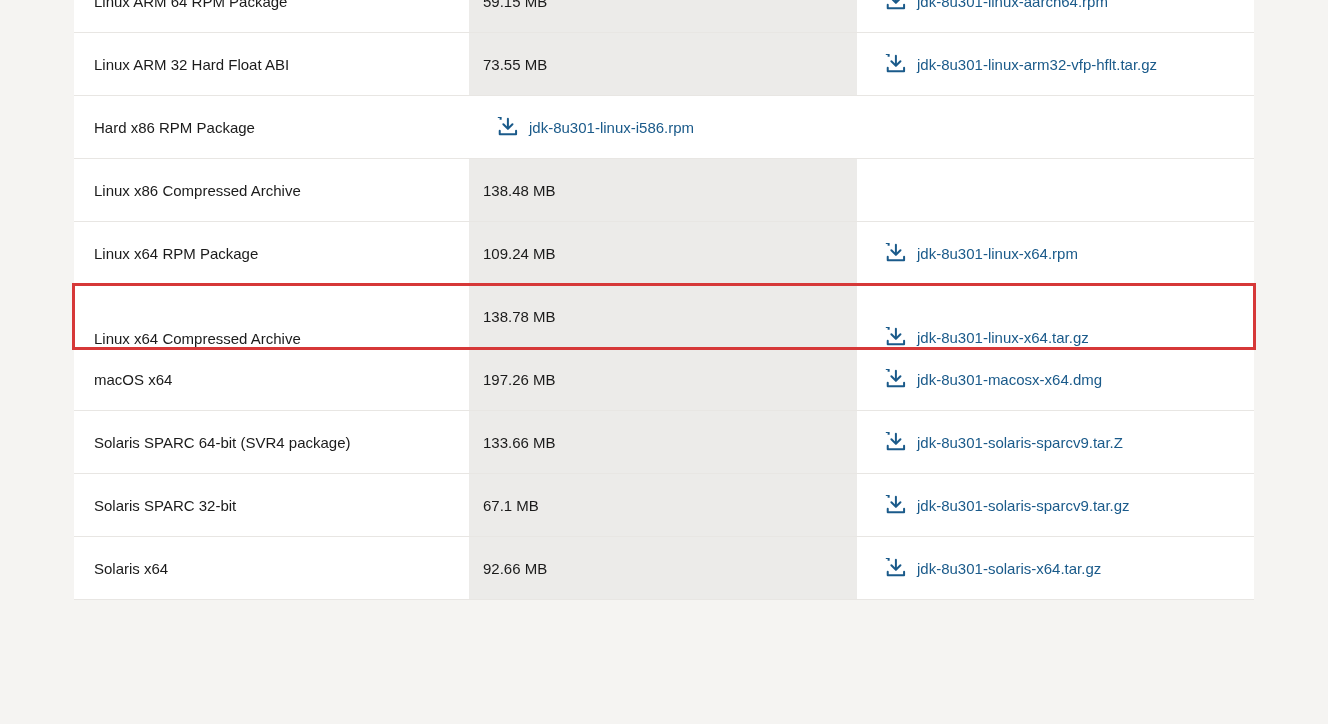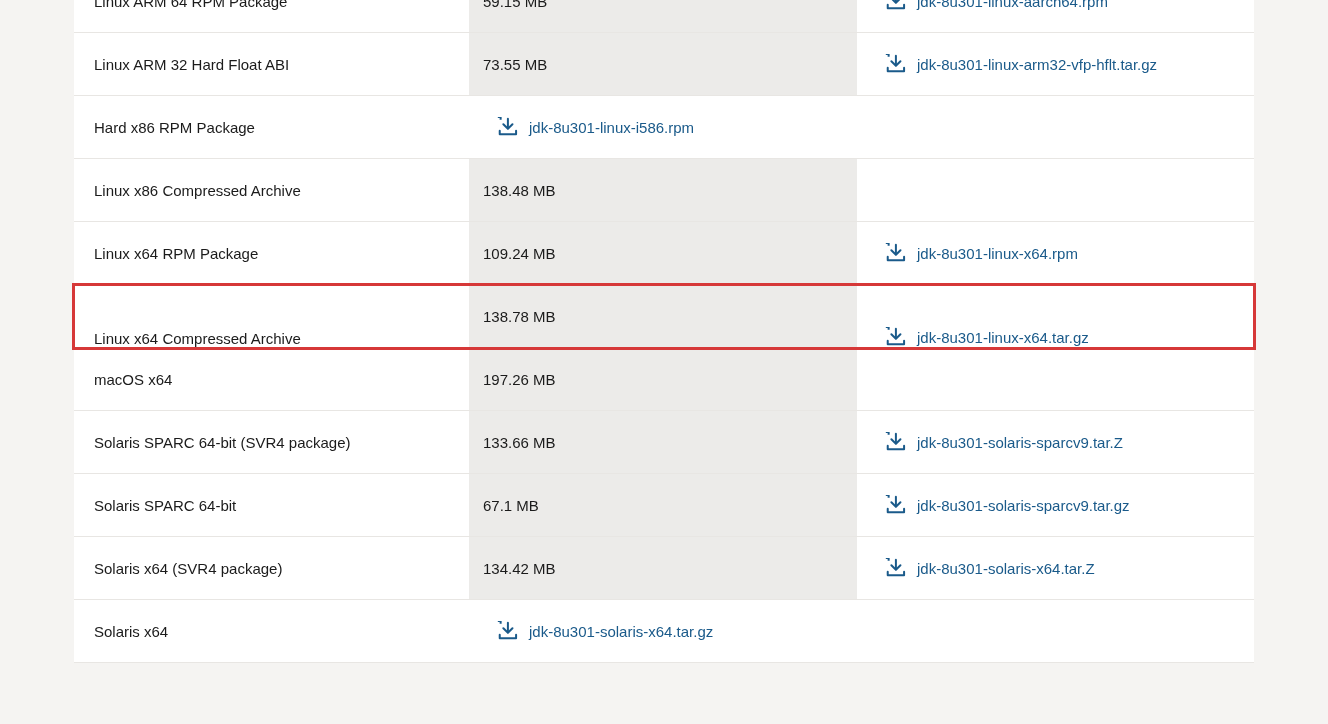--- a/index.html
+++ b/index.html
@@ -151,68 +151,65 @@
       <path d="M7 8 L12 13 L17 8" stroke-linecap="round" stroke-linejoin="round"></path>
       <path d="M3 15 L3 19 L21 19 L21 15" stroke-linecap="round" stroke-linejoin="round"></path>
     </svg>
   </span>
       <a href="#" class="download-link">jdk-8u301-linux-x64.tar.gz</a>
     </div>
   </div>
       <div class="row">
     <div class="col-name">macOS x64</div>
     <div class="col-size">197.26 MB</div>
+    <div class="col-download">
+      <span class="download-icon">
+    <svg viewBox="0 0 24 22" fill="none" stroke="currentColor" stroke-width="2.2">
+      <path d="M4 2 L4 0 L2 0" stroke-linecap="square"></path>
+      <path d="M12 2 L12 12" stroke-linecap="round"></path>
+      <path d="M7 8 L12 13 L17 8" stroke-linecap="round" stroke-linejoin="round"></path>
+      <path d="M3 15 L3 19 L21 19 L21 15" stroke-linecap="round" stroke-linejoin="round"></path>
+    </svg>
+  </span>
+      <a href="#" class="download-link">jdk-8u301-macosx-x64.dmg</a>
+    </div>
   </div>
       <div class="row">
     <div class="col-name">Solaris SPARC 64-bit (SVR4 package)</div>
     <div class="col-size">133.66 MB</div>
     <div class="col-download">
       <span class="download-icon">
     <svg viewBox="0 0 24 22" fill="none" stroke="currentColor" stroke-width="2.2">
       <path d="M4 2 L4 0 L2 0" stroke-linecap="square"></path>
       <path d="M12 2 L12 12" stroke-linecap="round"></path>
       <path d="M7 8 L12 13 L17 8" stroke-linecap="round" stroke-linejoin="round"></path>
       <path d="M3 15 L3 19 L21 19 L21 15" stroke-linecap="round" stroke-linejoin="round"></path>
     </svg>
   </span>
       <a href="#" class="download-link">jdk-8u301-solaris-sparcv9.tar.Z</a>
     </div>
   </div>
       <div class="row">
-    <div class="col-name">Solaris SPARC 64-bit</div>
+    <div class="col-name">Solaris SPARC 32-bit</div>
     <div class="col-size">67.1 MB</div>
     <div class="col-download">
       <span class="download-icon">
     <svg viewBox="0 0 24 22" fill="none" stroke="currentColor" stroke-width="2.2">
       <path d="M4 2 L4 0 L2 0" stroke-linecap="square"></path>
       <path d="M12 2 L12 12" stroke-linecap="round"></path>
       <path d="M7 8 L12 13 L17 8" stroke-linecap="round" stroke-linejoin="round"></path>
       <path d="M3 15 L3 19 L21 19 L21 15" stroke-linecap="round" stroke-linejoin="round"></path>
     </svg>
   </span>
       <a href="#" class="download-link">jdk-8u301-solaris-sparcv9.tar.gz</a>
     </div>
   </div>
       <div class="row">
-    <div class="col-name">Solaris x64 (SVR4 package)</div>
-    <div class="col-size">134.42 MB</div>
-    <div class="col-download">
-      <span class="download-icon">
-    <svg viewBox="0 0 24 22" fill="none" stroke="currentColor" stroke-width="2.2">
-      <path d="M4 2 L4 0 L2 0" stroke-linecap="square"></path>
-      <path d="M12 2 L12 12" stroke-linecap="round"></path>
-      <path d="M7 8 L12 13 L17 8" stroke-linecap="round" stroke-linejoin="round"></path>
-      <path d="M3 15 L3 19 L21 19 L21 15" stroke-linecap="round" stroke-linejoin="round"></path>
-    </svg>
-  </span>
-      <a href="#" class="download-link">jdk-8u301-solaris-x64.tar.Z</a>
-    </div>
-  </div>
-      <div class="row">
     <div class="col-name">Solaris x64</div>
+    <div class="col-size">92.66 MB</div>
     <div class="col-download">
       <span class="download-icon">
     <svg viewBox="0 0 24 22" fill="none" stroke="currentColor" stroke-width="2.2">
       <path d="M4 2 L4 0 L2 0" stroke-linecap="square"></path>
       <path d="M12 2 L12 12" stroke-linecap="round"></path>
       <path d="M7 8 L12 13 L17 8" stroke-linecap="round" stroke-linejoin="round"></path>
       <path d="M3 15 L3 19 L21 19 L21 15" stroke-linecap="round" stroke-linejoin="round"></path>
     </svg>
   </span>
       <a href="#" class="download-link">jdk-8u301-solaris-x64.tar.gz</a>

